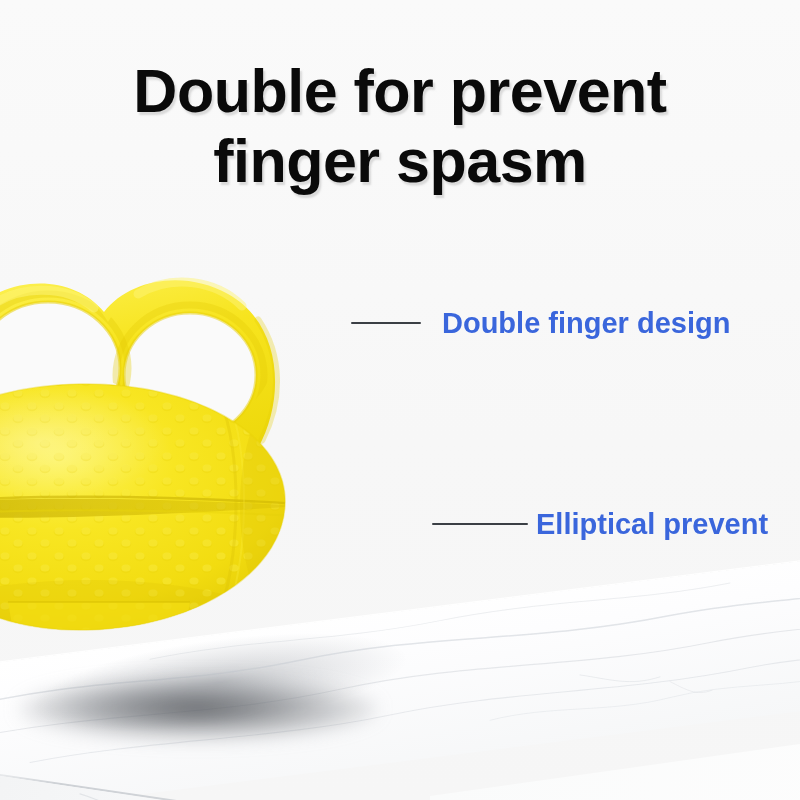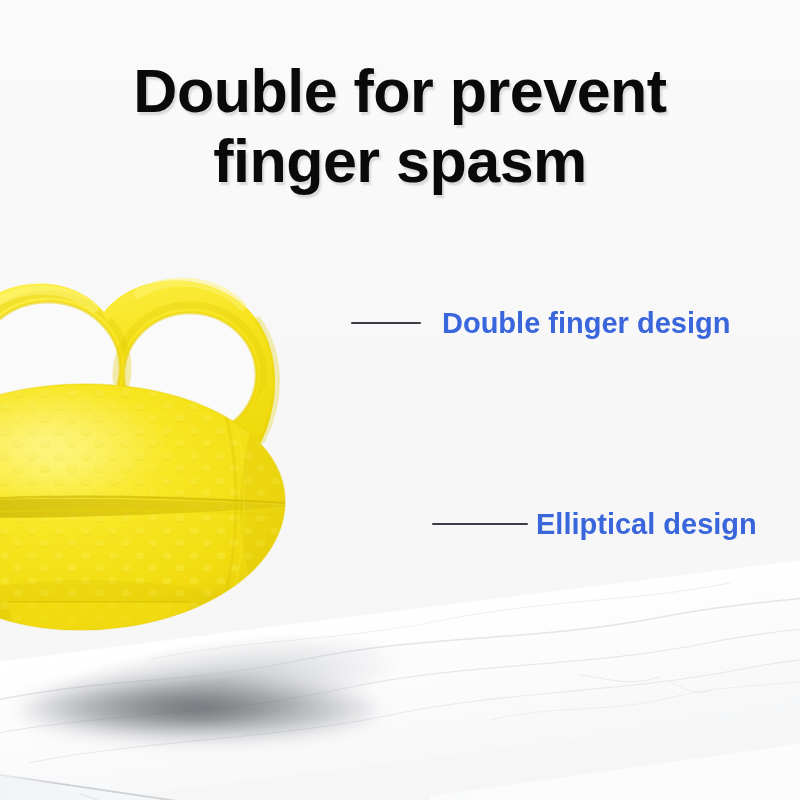--- a/index.html
+++ b/index.html
@@ -311,16 +311,16 @@
     </svg>
   </div>
 
   <div class="callout" id="callout-0">
     <span class="leader"></span>
     <span class="ctext">Double finger design</span>
   </div>
 
   <div class="callout" id="callout-1">
     <span class="leader"></span>
-    <span class="ctext">Elliptical design</span>
+    <span class="ctext">Elliptical prevent</span>
   </div>
 
 </div>
 
 </body></html>

